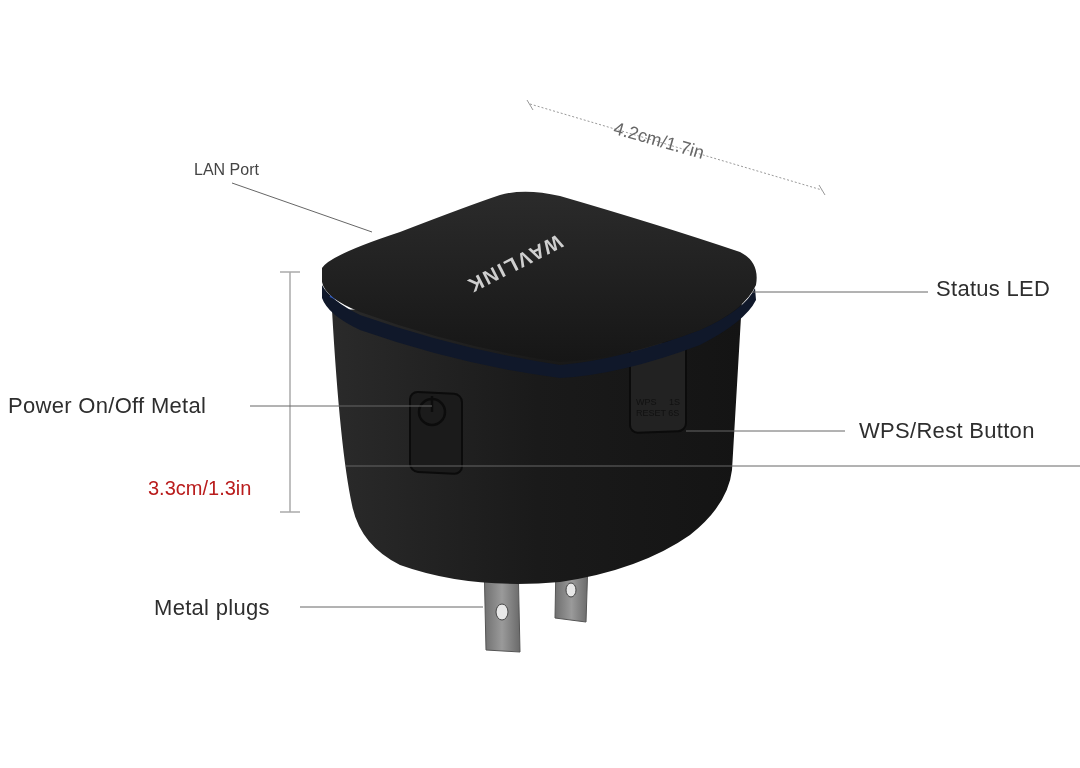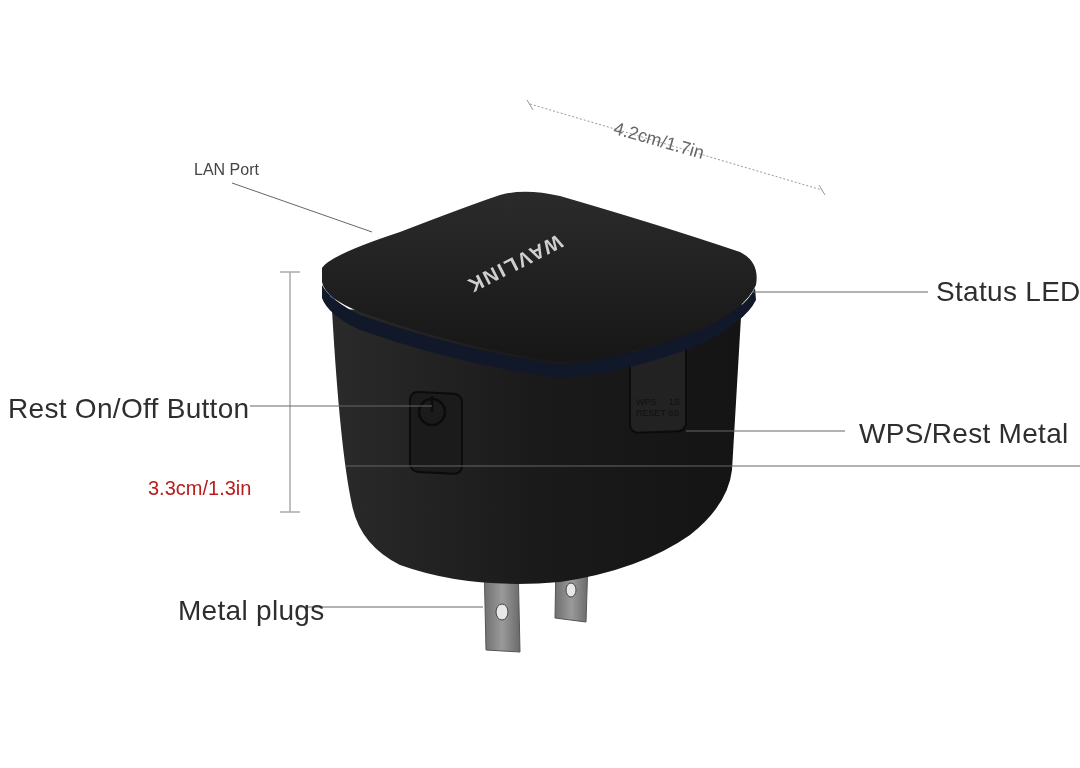--- a/index.html
+++ b/index.html
@@ -1,19 +1,19 @@
 <!DOCTYPE html>
 <html><head>
 <meta charset="utf-8">
 <style>
   html, body { margin:0; padding:0; }
   body { width:1080px; height:768px; background:#ffffff; position:relative; overflow:hidden; font-family:"Liberation Sans", sans-serif; color:#333; }
   .label { position:absolute; white-space:nowrap; color:#2e2e2e; }
   .lbl-sm { font-size:16px; color:#444; }
-  .lbl-md { font-size:28px; letter-spacing:0.3px;text-align:center; }
+  .lbl-md { font-size:22px; letter-spacing:0.3px;text-align:center; }
   .dim { font-size:20px; color:#b91c1c; }
   svg { position:absolute; left:0; top:0; }
 </style>
 </head>
 <body>
 
 <svg width="1080" height="768" viewBox="0 0 1080 768">
   <defs>
     <linearGradient id="bodyGrad" x1="0" y1="0" x2="1" y2="0">
       <stop offset="0" stop-color="#2a2a2a"></stop>
@@ -81,18 +81,18 @@
 
 <div class="label" style="left:462px; top:252px; font-size:20px; font-weight:bold; color:#cfcfcf; letter-spacing:2px; transform:rotate(153deg);">WAVLINK</div>
 
 <div class="label" style="left:636px; top:397px; font-size:9px; color:#111; line-height:11px;">
   <span>WPS</span>&nbsp;&nbsp;&nbsp;&nbsp;&nbsp;<span>1S</span><br>
   <span>RESET 6S</span>
 </div>
 
 <div class="label lbl-sm" style="left:194px; top:161px;text-align:right;">LAN Port</div>
 <div class="label lbl-md" style="left:936px; top:276px;">Status LED</div>
-<div class="label lbl-md" style="left:8px; top:393px;">Rest On/Off Button</div>
-<div class="label lbl-md" style="left:859px; top:418px;">WPS/Rest Metal</div>
-<div class="label lbl-md" style="left:154px; top:595px;margin-left:24px;">Metal plugs</div>
+<div class="label lbl-md" style="left:8px; top:393px;">Power On/Off Metal</div>
+<div class="label lbl-md" style="left:859px; top:418px;">WPS/Rest Button</div>
+<div class="label lbl-md" style="left:154px; top:595px;">Metal plugs</div>
 
 <div class="label dim" style="left:148px; top:477px;">3.3cm/1.3in</div>
 <div class="label dim" style="left:617px; top:118px; font-size:18px; color:#666; transform:rotate(16deg); transform-origin:left top;">4.2cm/1.7in</div>
 
 </body></html>

